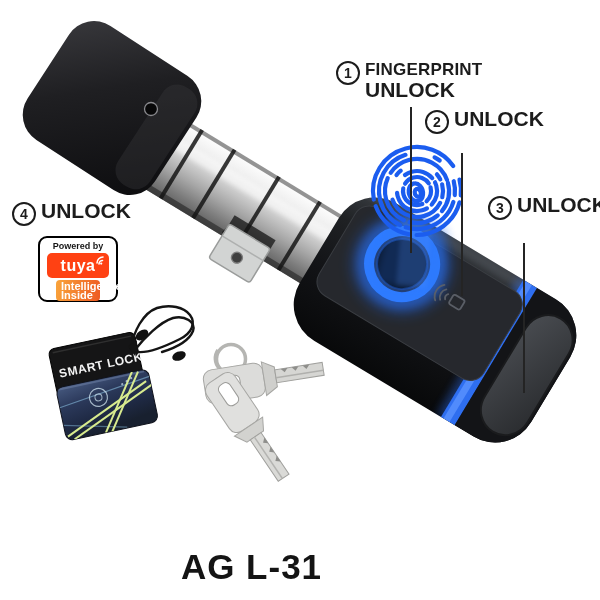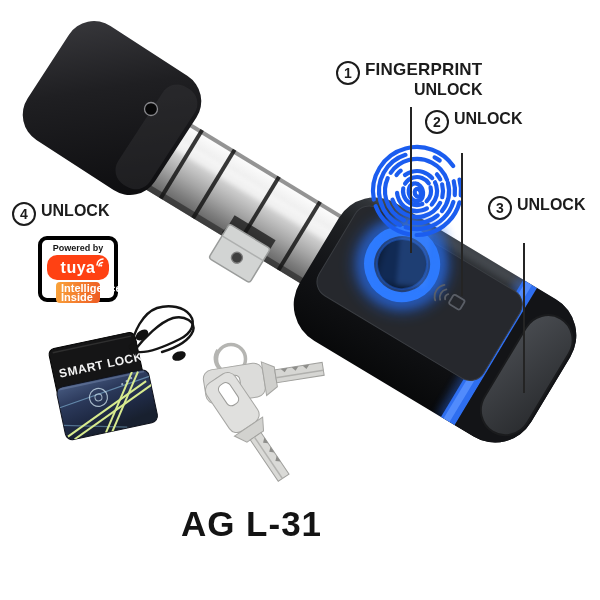--- a/index.html
+++ b/index.html
@@ -5,39 +5,39 @@
   html,body{margin:0;padding:0;}
   body{width:600px;height:600px;position:relative;background:#ffffff;overflow:hidden;
        font-family:"Liberation Sans",sans-serif;}
   .stage{position:absolute;left:0;top:0;width:600px;height:600px;}
   svg.photo{position:absolute;left:0;top:0;}
 
   
   .callout{position:absolute;font-weight:bold;color:#1c1c1c;}
   .callout .num{position:absolute;left:0;top:1px;width:20px;height:20px;border:2px solid #1c1c1c;
     border-radius:50%;font-size:14px;line-height:20px;text-align:center;background:#fff;}
-  .callout .body{margin-left:29px;text-align:right;}
+  .callout .body{margin-left:29px;text-align:left;}
   .callout .title{font-size:17px;white-space:nowrap;letter-spacing:.2px;line-height:20px;}
-  .callout .subtitle{font-size:16px;line-height:20px;}
+  .callout .subtitle{font-size:21px;line-height:20px;}
   .leader{position:absolute;width:2px;background:#242424;}
 
   
   .tuya-badge{position:absolute;left:38px;top:236px;width:80px;height:66px;background:#fff;
-    border:4px solid #000000;border-radius:9px;box-sizing:border-box;padding:3px 0 0 0;
+    border:2px solid #000000;border-radius:9px;box-sizing:border-box;padding:3px 0 0 0;
     display:flex;flex-direction:column;align-items:center;}
   .tuya-powered{font-size:9px;font-weight:bold;color:#151515;line-height:10px;}
   .tuya-brand{position:relative;margin-top:2px;width:62px;height:25px;background:#ff4113;
-    border-radius:10px;color:#fff;font-weight:bold;font-size:16px;line-height:25px;
+    border-radius:5px;color:#fff;font-weight:bold;font-size:16px;line-height:25px;
     text-align:center;letter-spacing:.5px;}
   .tuya-signal{position:absolute;right:3px;top:2px;}
   .tuya-tagline{margin-top:2px;width:44px;box-sizing:border-box;border-radius:4px;
     background:linear-gradient(100deg,#f9a43b,#ee5a22);color:#fff;font-size:11px;
     font-weight:bold;line-height:8.5px;padding:2px 0 2px 5px;text-align:left;}
 
-  .model-label{position:absolute;left:0;top:504px;width:503px;text-align:center;
+  .model-label{position:absolute;left:0;top:547px;width:503px;text-align:center;
     font-size:35px;font-weight:600;letter-spacing:1px;color:#141414;}
 </style>
 </head>
 <body>
 
 <div class="stage">
 
 <svg class="photo" width="600" height="600" viewBox="0 0 600 600">
   <defs>
     <linearGradient id="chromeGrad" x1="0" y1="0" x2="0" y2="1">

